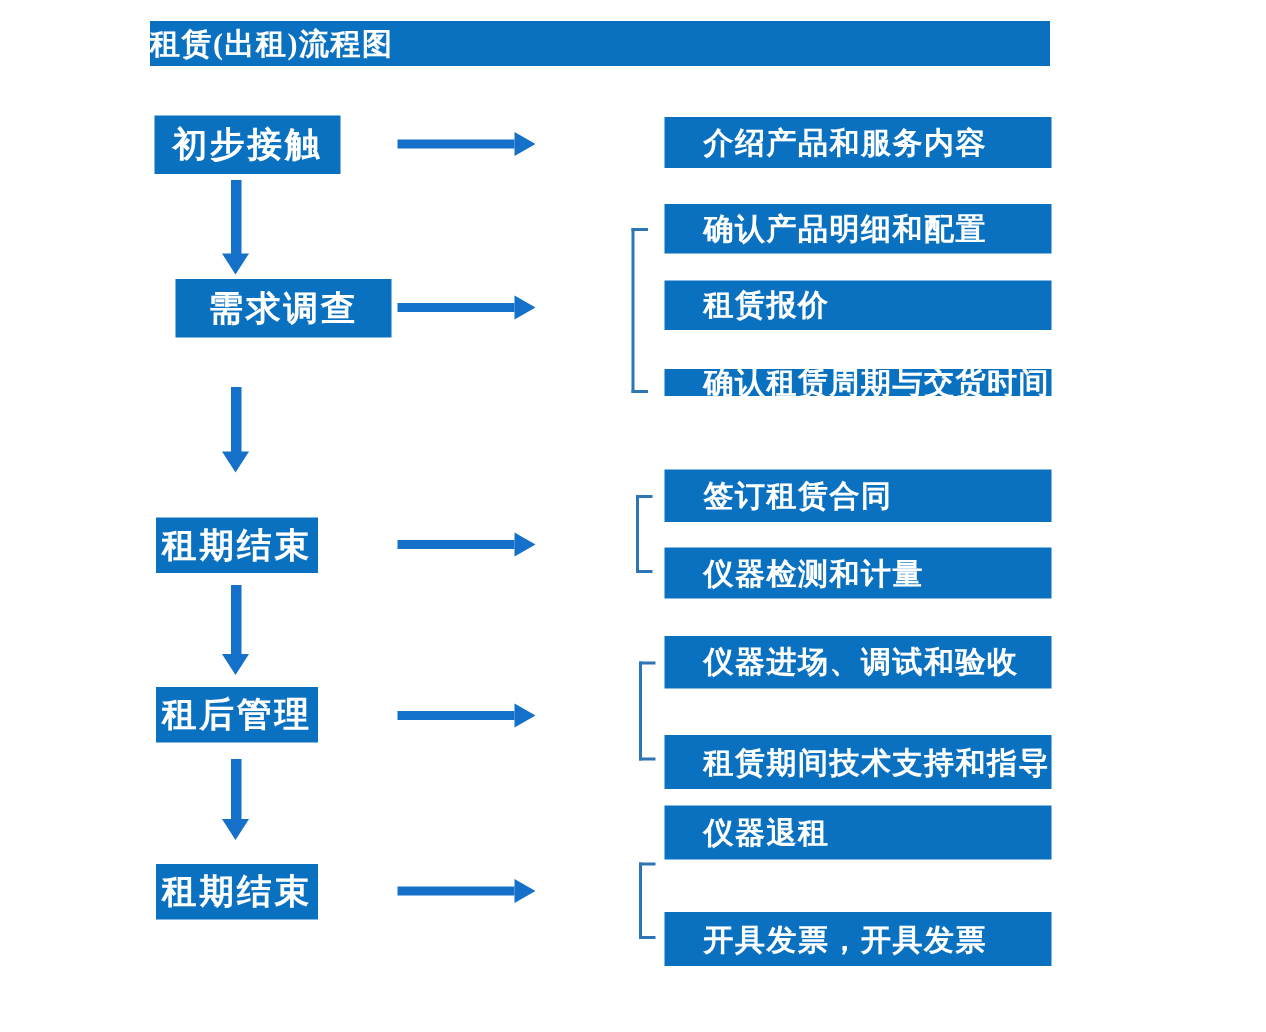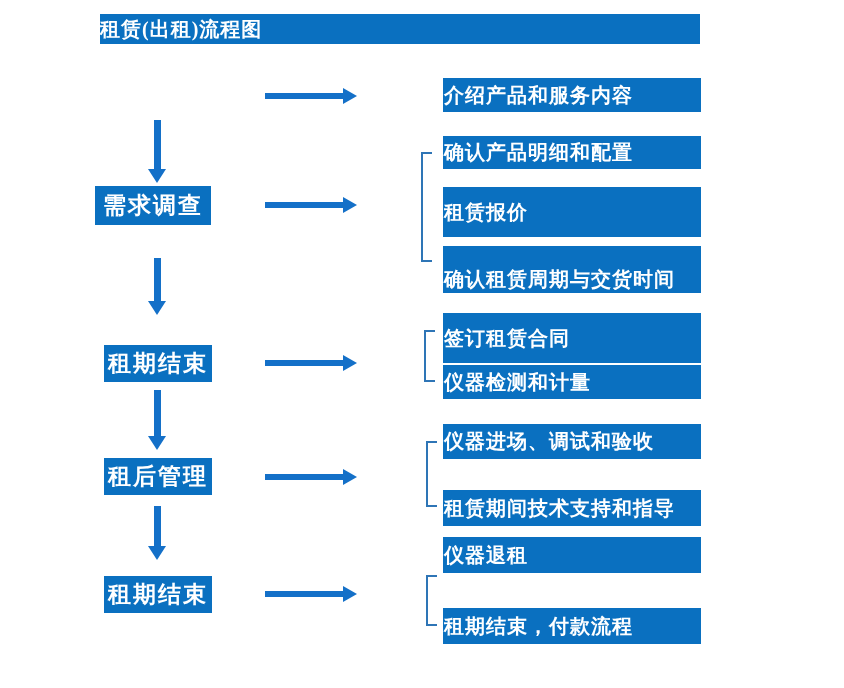--- a/index.html
+++ b/index.html
@@ -14,21 +14,21 @@
     font-size:20px;letter-spacing:1px;
   }
   .step-box{
     position:absolute;background:var(--box-blue,#0a70c0);color:#ffffff;
     display:flex;align-items:center;justify-content:center;
     font-size:23px;letter-spacing:2px;white-space:nowrap;
   }
   .detail-box{
     position:absolute;left:443px;width:258px;background:var(--box-blue,#0a70c0);
     color:#ffffff;display:flex;align-items:center;
-    font-size:20px;letter-spacing:1px;padding-left:1px;box-sizing:border-box;
+    font-size:20px;letter-spacing:1px;padding-left:26px;box-sizing:border-box;
     white-space:nowrap;
   }
   
   .h-arrow{position:absolute;left:263px;width:94px;height:18px;}
   .h-arrow .shaft{
     position:absolute;left:2px;top:6px;width:78px;height:6px;
     background:var(--arrow-blue,#1470c8);
   }
   .h-arrow .head{
     position:absolute;right:0;top:1px;width:0;height:0;
@@ -56,21 +56,24 @@
 </style>
 </head>
 <body>
 
 <div class="canvas">
 
   <div class="title-bar">
     <span>租赁(出租)流程图</span>
   </div>
 
-  <div class="step-box" style="left:95px;top:186px;width:116px;height:39px;">
+  <div class="step-box" style="left:103px;top:77px;width:124px;height:39px;">
+    <span>初步接触</span>
+  </div>
+  <div class="step-box" style="left:117px;top:186px;width:144px;height:39px;">
     <span>需求调查</span>
   </div>
   <div class="step-box" style="left:104px;top:345px;width:108px;height:37px;">
     <span>租期结束</span>
   </div>
   <div class="step-box" style="left:104px;top:458px;width:108px;height:37px;">
     <span>租后管理</span>
   </div>
   <div class="step-box" style="left:104px;top:576px;width:108px;height:37px;">
     <span>租期结束</span>
@@ -119,41 +122,41 @@
   <div class="bracket" style="left:426px;top:441px;height:66px;"></div>
   <div class="bracket" style="left:426px;top:575px;height:51px;"></div>
 
   <div class="detail-box" style="top:78px;height:34px;">
     <span>介绍产品和服务内容</span>
   </div>
 
   <div class="detail-box" style="top:136px;height:33px;">
     <span>确认产品明细和配置</span>
   </div>
-  <div class="detail-box" style="top:187px;height:50px;">
+  <div class="detail-box" style="top:187px;height:33px;">
     <span>租赁报价</span>
   </div>
-  <div class="detail-box" style="top:246px;height:47px;align-items:flex-end;">
+  <div class="detail-box" style="top:246px;height:18px;">
     <span>确认租赁周期与交货时间</span>
   </div>
 
-  <div class="detail-box" style="top:313px;height:50px;align-items:center;">
+  <div class="detail-box" style="top:313px;height:35px;align-items:center;">
     <span>签订租赁合同</span>
   </div>
   <div class="detail-box" style="top:365px;height:34px;">
     <span>仪器检测和计量</span>
   </div>
 
   <div class="detail-box" style="top:424px;height:35px;">
     <span>仪器进场、调试和验收</span>
   </div>
   <div class="detail-box" style="top:490px;height:36px;">
     <span>租赁期间技术支持和指导</span>
   </div>
 
   <div class="detail-box" style="top:537px;height:36px;">
     <span>仪器退租</span>
   </div>
   <div class="detail-box" style="top:608px;height:36px;">
-    <span>租期结束，付款流程</span>
+    <span>开具发票，开具发票</span>
   </div>
 
 </div>
 
 </body></html>

